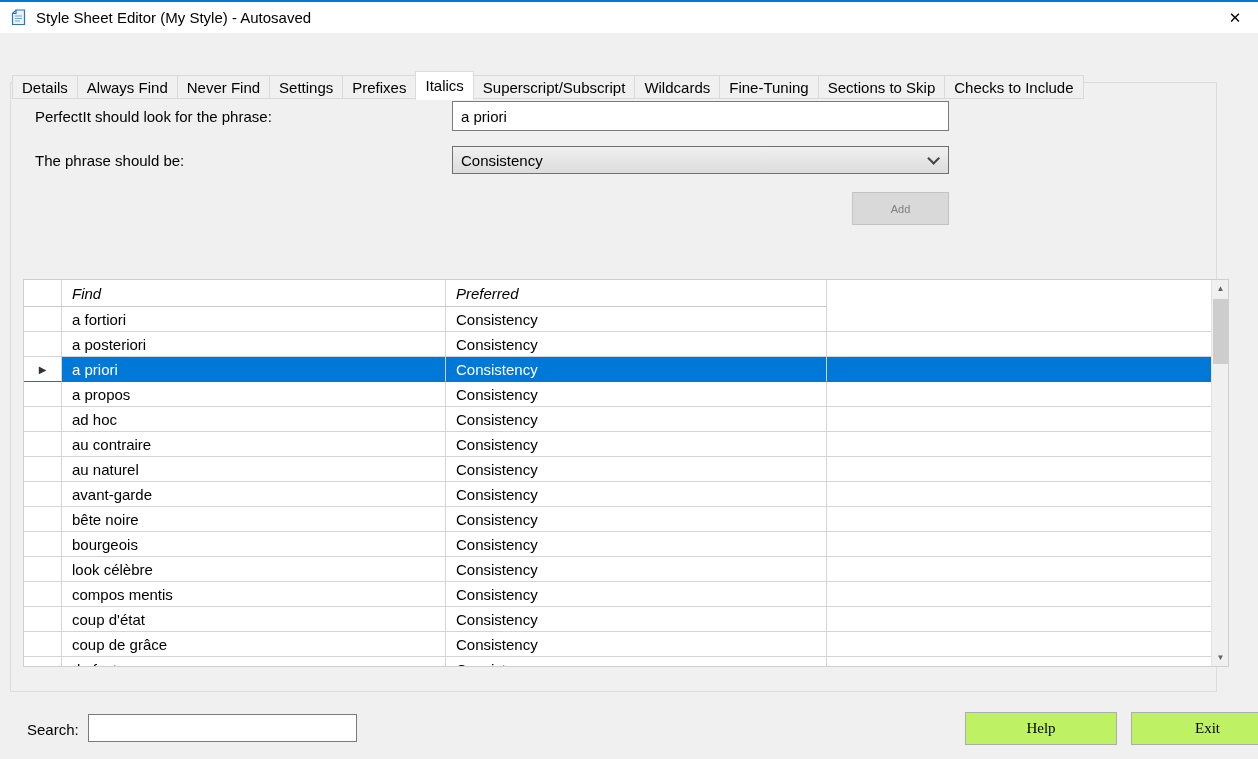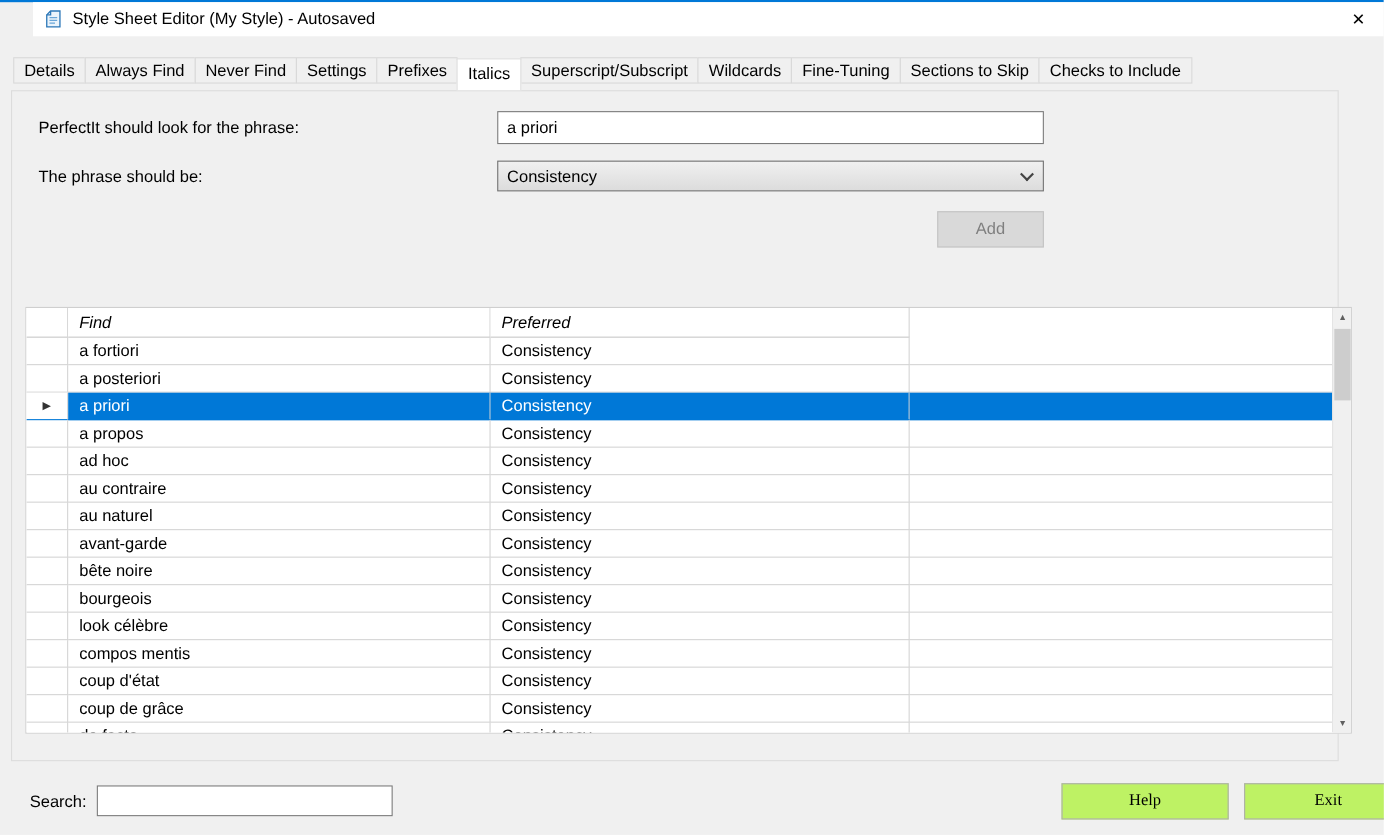--- a/index.html
+++ b/index.html
@@ -15,33 +15,32 @@
   .window {
     position: absolute; inset: 0;
     background: #f0f0f0;
     border-top: 2px solid #0078d7;
   }
   
   .titlebar {
     height: 31px; background: #ffffff;
     display: flex; align-items: center;
     padding-left: 9px;
-    margin-left: 30px;
   }
   .title-icon { width: 19px; height: 19px; margin-right: 8px; flex: none; }
   .title-text { font-size: 15px; }
   .close-btn {
     margin-left: auto; width: 46px; height: 31px;
     display: flex; align-items: center; justify-content: center;
     font-size: 15px; color: #000; cursor: default;
   }
   
   .tabstrip {
-    position: absolute; left: 13px; top: 50px;
-    display: flex; z-index: 2;
+    position: absolute; left: 13px; top: 68px;
+    display: flex; align-items: flex-end; z-index: 2;
   }
   .tab {
     padding: 3px 9px 4px 9px;
     background: #f0f0f0;
     border: 1px solid #d9d9d9;
     margin-left: -1px;
     white-space: nowrap;
     height: 24px;
     cursor: default;
   }
@@ -85,21 +84,21 @@
   .combo-chevron {
     width: 9px; height: 9px; margin-right: 4px;
     border-right: 2px solid #444; border-bottom: 2px solid #444;
     transform: rotate(45deg) translateY(-3px);
   }
   .add-btn {
     position: absolute; left: 841px; top: 109px;
     width: 97px; height: 33px;
     background: #d9d9d9; border: 1px solid #c3c3c3;
     color: #7f7f7f; font-family: "Liberation Sans", sans-serif;
-    font-size: 15px; cursor: default;
+    font-size: 11px; cursor: default;
   }
   
   .grid-wrap {
     position: absolute; left: 12px; top: 196px;
     width: 1206px; height: 388px;
     background: #ffffff;
     border: 1px solid #cfcfcf;
     overflow: hidden;
   }
   .grid {

